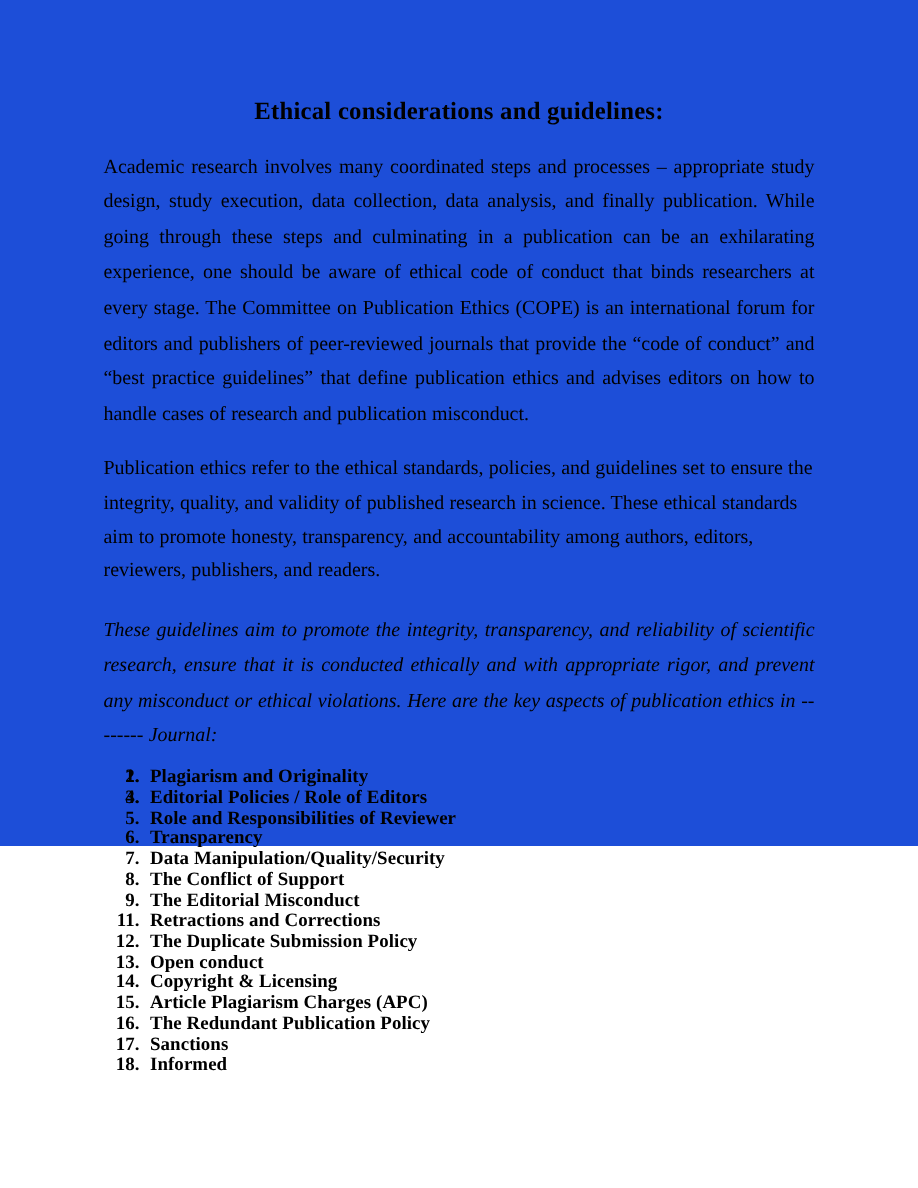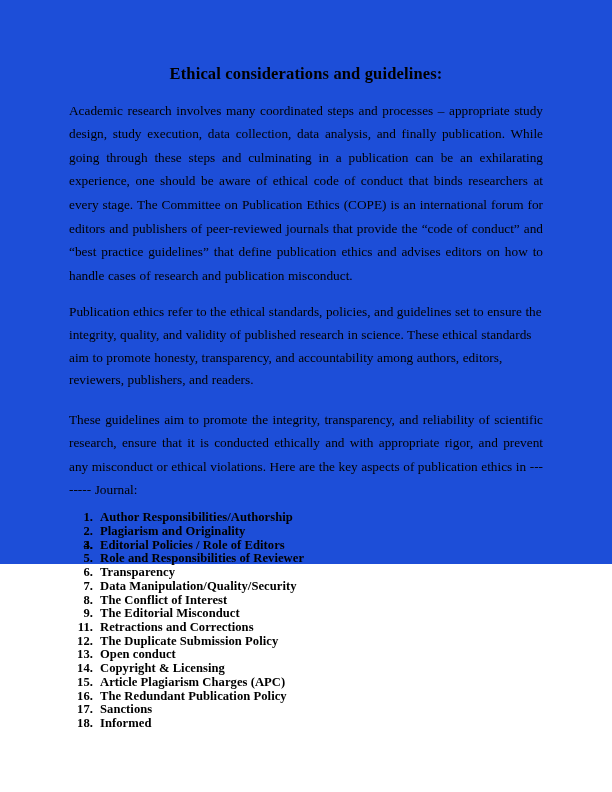--- a/index.html
+++ b/index.html
@@ -52,20 +52,21 @@
 
   .para.ragged {
     text-align: left;
     line-height: 22.6px;
     margin-bottom: 16px;
   }
 
   .para.third {
     line-height: 23.4px;
     margin-bottom: 10px;
+    font-style: italic;
   }
 
   #ethics-list {
     list-style: none;
     margin: 8px 0 0 0;
     padding: 0;
   }
 
   #ethics-list li {
     font-size: 12.6px;
@@ -98,28 +99,28 @@
 
     <h1 id="doc-title">Ethical considerations and guidelines:</h1>
 
     <p class="para">Academic research involves many coordinated steps and processes – appropriate study design, study execution, data collection, data analysis, and finally publication. While going through these steps and culminating in a publication can be an exhilarating experience, one should be aware of ethical code of conduct that binds researchers at every stage. The Committee on Publication Ethics (COPE) is an international forum for editors and publishers of peer-reviewed journals that provide the “code of conduct” and “best practice guidelines” that define publication ethics and advises editors on how to handle cases of research and publication misconduct.</p>
 
     <p class="para ragged">Publication ethics refer to the ethical standards, policies, and guidelines set to ensure the integrity, quality, and validity of published research in science. These ethical standards aim to promote honesty, transparency, and accountability among authors, editors, reviewers, publishers, and readers.</p>
 
     <p class="para third">These guidelines aim to promote the integrity, transparency, and reliability of scientific research, ensure that it is conducted ethically and with appropriate rigor, and prevent any misconduct or ethical violations. Here are the key aspects of publication ethics in -------- Journal:</p>
 
     <ol id="ethics-list">
-        <li><span class="num">1.</span><span class="txt">Author Responsibilities/Authorship</span></li>
+        <li><span class="num">1.</span></li>
         <li><span class="num">2.</span><span class="txt">Plagiarism and Originality</span></li>
         <li><span class="num">3.</span></li>
         <li><span class="num">4.</span><span class="txt">Editorial Policies / Role of Editors</span></li>
         <li><span class="num">5.</span><span class="txt">Role and Responsibilities of Reviewer</span></li>
         <li><span class="num">6.</span><span class="txt">Transparency</span></li>
         <li><span class="num">7.</span><span class="txt">Data Manipulation/Quality/Security</span></li>
-        <li><span class="num">8.</span><span class="txt">The Conflict of Interest</span></li>
+        <li><span class="num">8.</span><span class="txt">The Conflict of Support</span></li>
         <li><span class="num">9.</span><span class="txt">The Editorial Misconduct</span></li>
         <li><span class="num">11.</span><span class="txt">Retractions and Corrections</span></li>
         <li><span class="num">12.</span><span class="txt">The Duplicate Submission Policy</span></li>
         <li><span class="num">13.</span><span class="txt">Open conduct</span></li>
         <li><span class="num">14.</span><span class="txt">Copyright &amp; Licensing</span></li>
         <li><span class="num">15.</span><span class="txt">Article Plagiarism Charges (APC)</span></li>
         <li><span class="num">16.</span><span class="txt">The Redundant Publication Policy</span></li>
         <li><span class="num">17.</span><span class="txt">Sanctions</span></li>
         <li><span class="num">18.</span><span class="txt">Informed</span></li>
       </ol>

